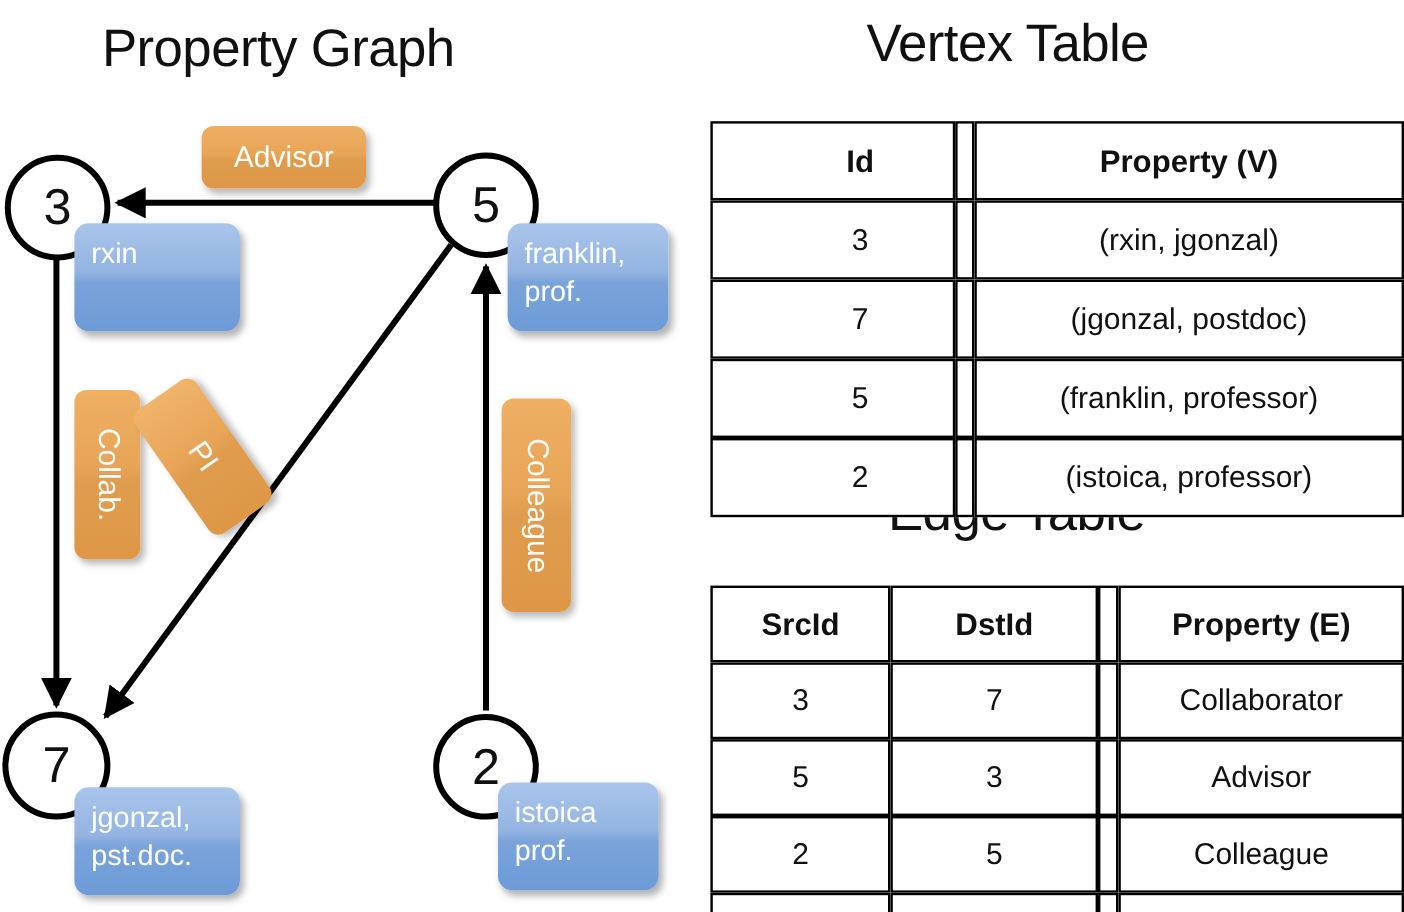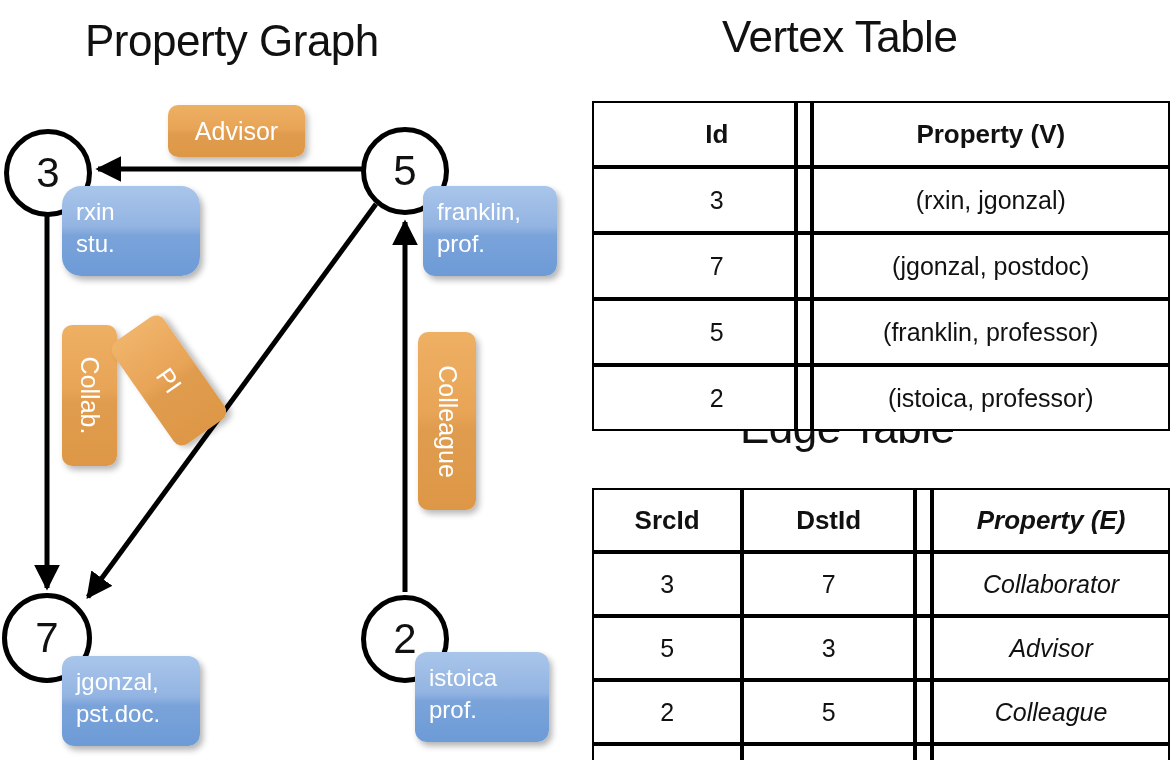--- a/index.html
+++ b/index.html
@@ -68,21 +68,21 @@
     border-radius: 12px;
     background: linear-gradient(to bottom, #a9c5ea 0%, #93b4e2 45%, #7aa3da 55%, #6d9bd6 100%);
     box-shadow: 3px 4px 6px rgba(0,0,0,0.30);
     color: #ffffff;
     font-size: 24px;
     line-height: 1.35;
     padding: 10px 14px;
     box-sizing: border-box;
     z-index: 4;
   }
-  #prop-rxin     { left: 62px;  top: 186px; width: 138px; height: 90px; border-radius: 19px; }
+  #prop-rxin     { left: 62px;  top: 186px; width: 138px; height: 90px; }
   #prop-franklin { left: 423px; top: 186px; width: 134px; height: 90px; }
   #prop-jgonzal  { left: 62px;  top: 656px; width: 138px; height: 90px; }
   #prop-istoica  { left: 415px; top: 652px; width: 134px; height: 90px; }
 
   
   .edge-label {
     position: absolute;
     border-radius: 10px;
     background: linear-gradient(to bottom, #eeb063 0%, #e8a457 45%, #e09c4e 55%, #dd9746 100%);
     box-shadow: 3px 4px 6px rgba(0,0,0,0.28);
@@ -131,21 +131,21 @@
     border: 2px solid #000;
     text-align: center;
     font-size: 25px;
     color: #111;
     padding: 4px 2px;
     background: #ffffff;
     white-space: nowrap;
   }
   table.grid td.head { font-weight: bold; font-size: 26px; }
   td.blue { background: #d6e0f2; }
-  td.orange { background: #f6dec2; font-style: italic; }
+  td.orange { background: #f6dec2; }
   
   td.gapcell { border: none; background: transparent; padding: 0; width: 10px; }
 
   #vertex-table { left: 592px; top: 101px; }
   #vertex-table td.c-id   { width: 180px; height: 54px; padding-left: 48px; }
   #vertex-table td.c-prop { width: 383px; height: 54px; }
 
   #edge-table { left: 592px; top: 488px; }
   #edge-table td.c-src  { width: 150px; height: 52px; }
   #edge-table td.c-dst  { width: 175px; height: 52px; }
@@ -184,21 +184,20 @@
   </div>
   <div class="node" id="node-7">
     <span>7</span>
   </div>
   <div class="node" id="node-2">
     <span>2</span>
   </div>
 
   <div class="prop-box" id="prop-rxin">
     <div>rxin</div>
-    <div>stu.</div>
   </div>
   <div class="prop-box" id="prop-franklin">
     <div>franklin,</div>
     <div>prof.</div>
   </div>
   <div class="prop-box" id="prop-jgonzal">
     <div>jgonzal,</div>
     <div>pst.doc.</div>
   </div>
   <div class="prop-box" id="prop-istoica">

